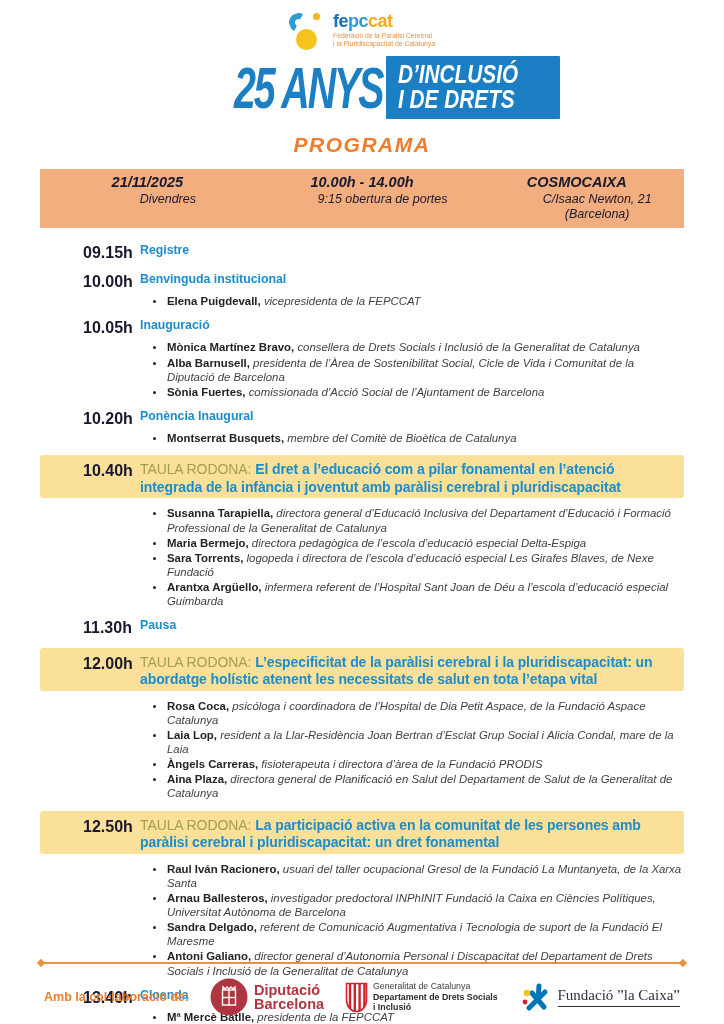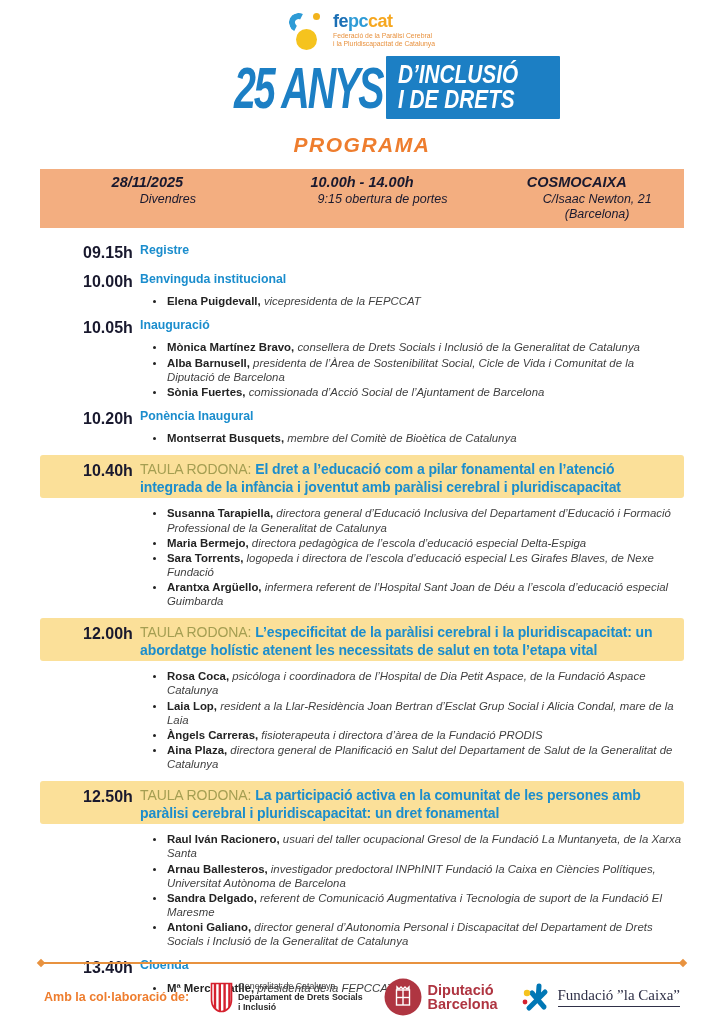--- a/index.html
+++ b/index.html
@@ -109,21 +109,21 @@
     <span class="banner-box">
       <span class="bline">D’INCLUSIÓ</span>
       <span class="bline">I DE DRETS</span>
     </span>
   </div>
 
   <div class="program-title">PROGRAMA</div>
 
   <div class="info-bar">
     <div class="info-col">
-      <div class="info-main">28/11/2025</div>
+      <div class="info-main">21/11/2025</div>
       <div class="info-sub">Divendres</div>
     </div>
     <div class="info-col">
       <div class="info-main">10.00h - 14.00h</div>
       <div class="info-sub">9:15 obertura de portes</div>
     </div>
     <div class="info-col">
       <div class="info-main">COSMOCAIXA</div>
       <div class="info-sub">C/Isaac Newton, 21 (Barcelona)</div>
     </div>
@@ -176,20 +176,27 @@
         <div class="title"><span class="tr-label">TAULA RODONA:</span><span class="title-text">El dret a l’educació com a pilar fonamental en l’atenció integrada de la infància i joventut amb paràlisi cerebral i pluridiscapacitat</span></div>
       </div>
       <ul class="speakers">
           <li><span class="sp-name">Susanna Tarapiella</span><span class="sp-role">directora general d’Educació Inclusiva del Departament d’Educació i Formació Professional de la Generalitat de Catalunya</span></li>
           <li><span class="sp-name">Maria Bermejo</span><span class="sp-role">directora pedagògica de l’escola d’educació especial Delta-Espiga</span></li>
           <li><span class="sp-name">Sara Torrents</span><span class="sp-role">logopeda i directora de l’escola d’educació especial Les Girafes Blaves, de Nexe Fundació</span></li>
           <li><span class="sp-name">Arantxa Argüello</span><span class="sp-role">infermera referent de l’Hospital Sant Joan de Déu a l’escola d’educació especial Guimbarda</span></li>
         </ul>
     </div>
 
+    <div class="row">
+      <div class="head">
+        <div class="time">11.30h</div>
+        <div class="title"><span class="title-text">Pausa</span></div>
+      </div>
+
+    </div>
 
     <div class="row highlight">
       <div class="head">
         <div class="time">12.00h</div>
         <div class="title"><span class="tr-label">TAULA RODONA:</span><span class="title-text">L’especificitat de la paràlisi cerebral i la pluridiscapacitat: un abordatge holístic atenent les necessitats de salut en tota l’etapa vital</span></div>
       </div>
       <ul class="speakers">
           <li><span class="sp-name">Rosa Coca</span><span class="sp-role">psicóloga i coordinadora de l’Hospital de Dia Petit Aspace, de la Fundació Aspace Catalunya</span></li>
           <li><span class="sp-name">Laia Lop</span><span class="sp-role">resident a la Llar-Residència Joan Bertran d’Esclat Grup Social i Alicia Condal, mare de la Laia</span></li>
           <li><span class="sp-name">Àngels Carreras</span><span class="sp-role">fisioterapeuta i directora d’àrea de la Fundació PRODIS</span></li>
@@ -218,20 +225,36 @@
       <ul class="speakers">
           <li><span class="sp-name">Mª Mercè Batlle</span><span class="sp-role">presidenta de la FEPCCAT</span></li>
         </ul>
     </div>
   </div>
 
   <div class="footer">
     <div class="divider"></div>
     <div class="logos-row">
       <div class="collab-label">Amb la col·laboració de:</div>
+
+      <div class="partner">
+        <svg width="38" height="38" viewBox="0 0 38 38">
+          <circle cx="19" cy="19" r="18.5" fill="#AF3541"></circle>
+          <g stroke="#ffffff" stroke-width="1.4" fill="none">
+            <rect x="12.5" y="12" width="13" height="15"></rect>
+            <line x1="19" y1="12" x2="19" y2="27"></line>
+            <line x1="12.5" y1="19.5" x2="25.5" y2="19.5"></line>
+            <path d="M13 12 v-3 l2 2 2-2 2 2 2-2 2 2 2-2 v3"></path>
+          </g>
+        </svg>
+        <div class="dip-text">
+          <div>Diputació</div>
+          <div>Barcelona</div>
+        </div>
+      </div>
 
       <div class="partner">
         <svg width="23" height="31" viewBox="0 0 23 31">
           <defs>
               <clipPath id="shieldclip">
                 <path d="M1.5 1.5 h20 v16.5 a10 11.5 0 0 1 -20 0 z"></path>
               </clipPath>
             </defs>
           <path d="M1.5 1.5 h20 v16.5 a10 11.5 0 0 1 -20 0 z" fill="#ffffff" stroke="#D5212E" stroke-width="1.6"></path>
           <g clip-path="url(#shieldclip)" fill="#D5212E">
@@ -242,36 +265,20 @@
           </g>
         </svg>
         <div class="gen-text">
           <div>Generalitat de Catalunya</div>
           <div class="b">Departament de Drets Socials</div>
           <div class="b">i Inclusió</div>
         </div>
       </div>
 
       <div class="partner">
-        <svg width="38" height="38" viewBox="0 0 38 38">
-          <circle cx="19" cy="19" r="18.5" fill="#AF3541"></circle>
-          <g stroke="#ffffff" stroke-width="1.4" fill="none">
-            <rect x="12.5" y="12" width="13" height="15"></rect>
-            <line x1="19" y1="12" x2="19" y2="27"></line>
-            <line x1="12.5" y1="19.5" x2="25.5" y2="19.5"></line>
-            <path d="M13 12 v-3 l2 2 2-2 2 2 2-2 2 2 2-2 v3"></path>
-          </g>
-        </svg>
-        <div class="dip-text">
-          <div>Diputació</div>
-          <div>Barcelona</div>
-        </div>
-      </div>
-
-      <div class="partner">
         <svg width="34" height="34" viewBox="0 0 34 34">
           <g stroke="#0077B5" stroke-width="5" stroke-linecap="round">
             <line x1="10" y1="28" x2="26" y2="12"></line>
             <line x1="13" y1="13" x2="25" y2="27"></line>
             <line x1="20" y1="6" x2="19" y2="20"></line>
           </g>
           <circle cx="8" cy="13" r="3.2" fill="#F5C31E"></circle>
           <circle cx="6" cy="22" r="2.4" fill="#D5212E"></circle>
         </svg>
         <div class="caixa-text">Fundació ”la Caixa”</div>

